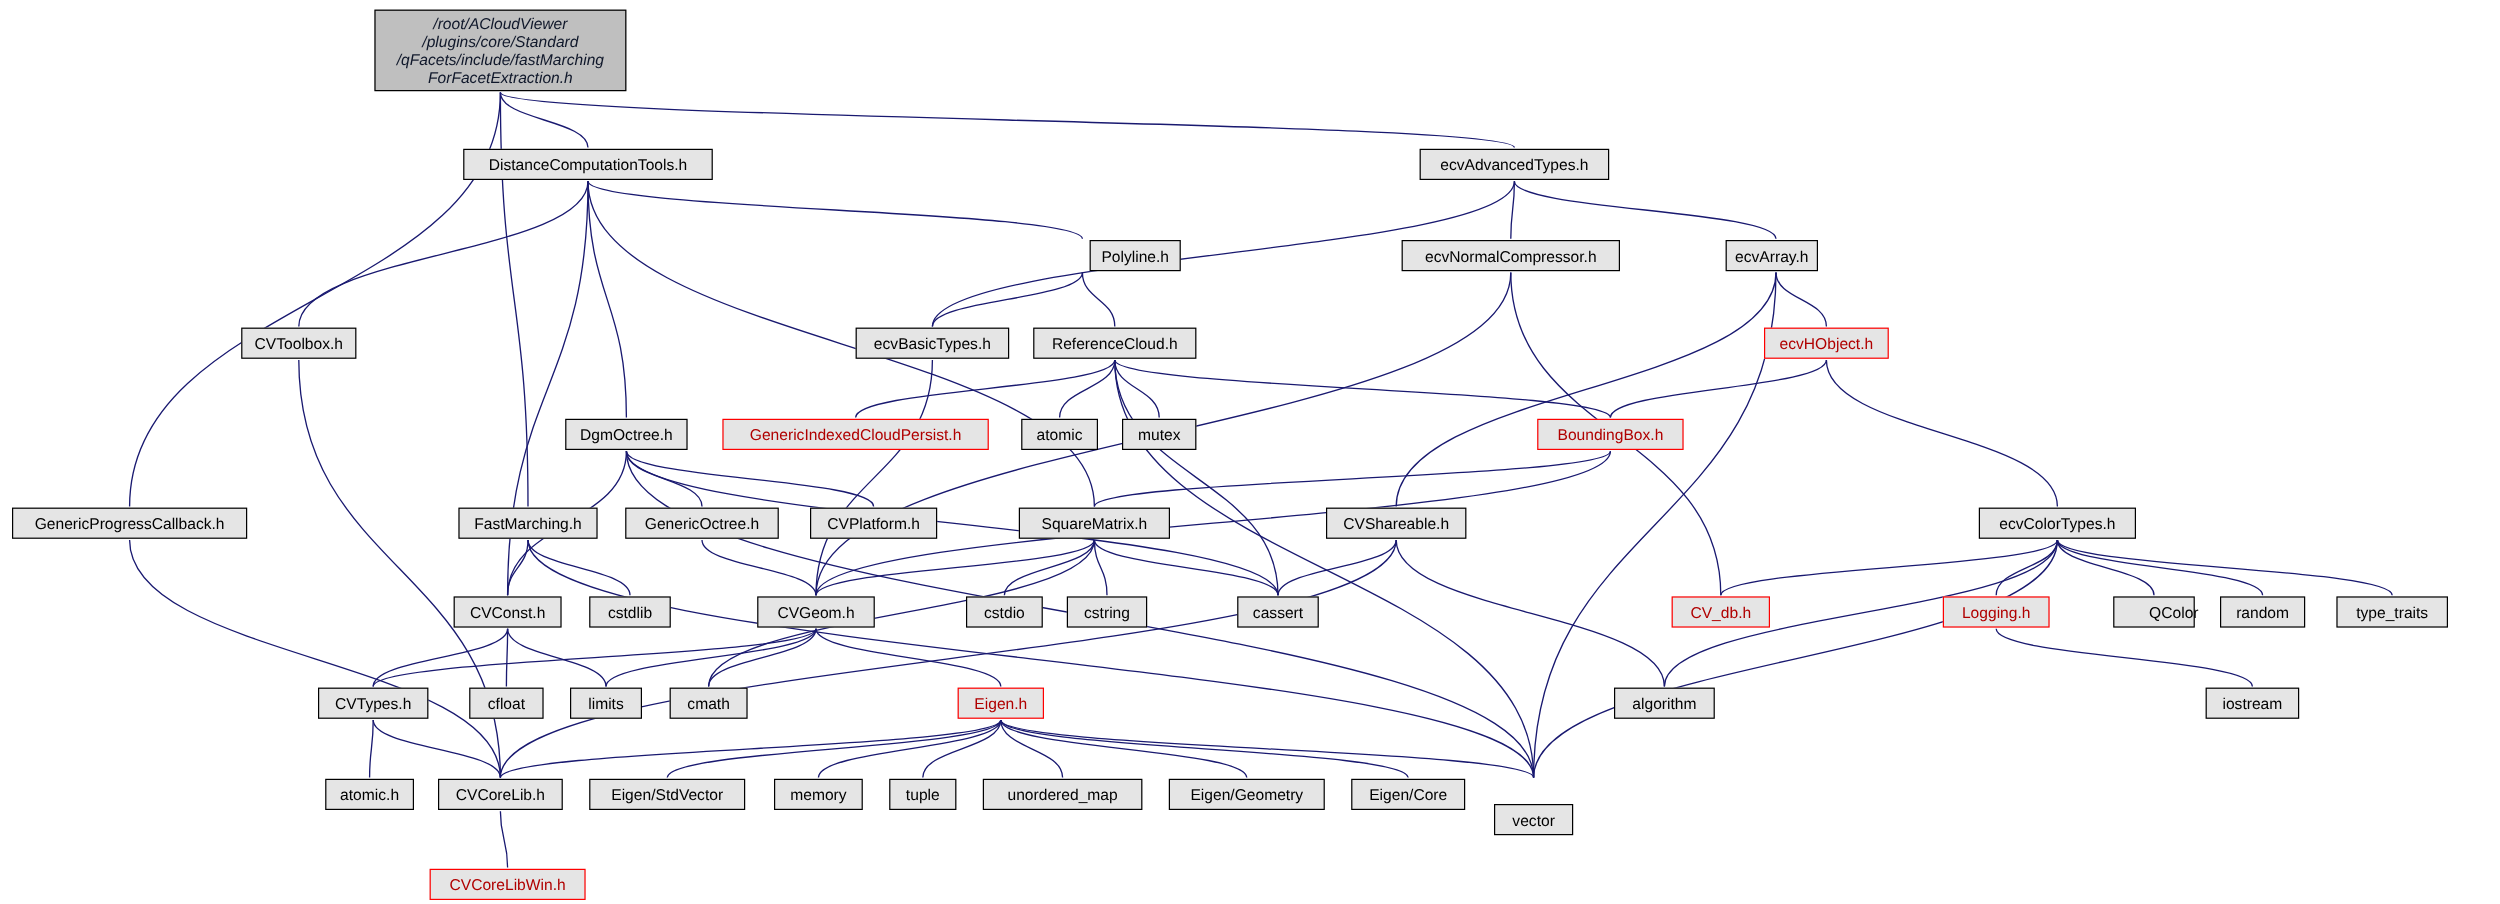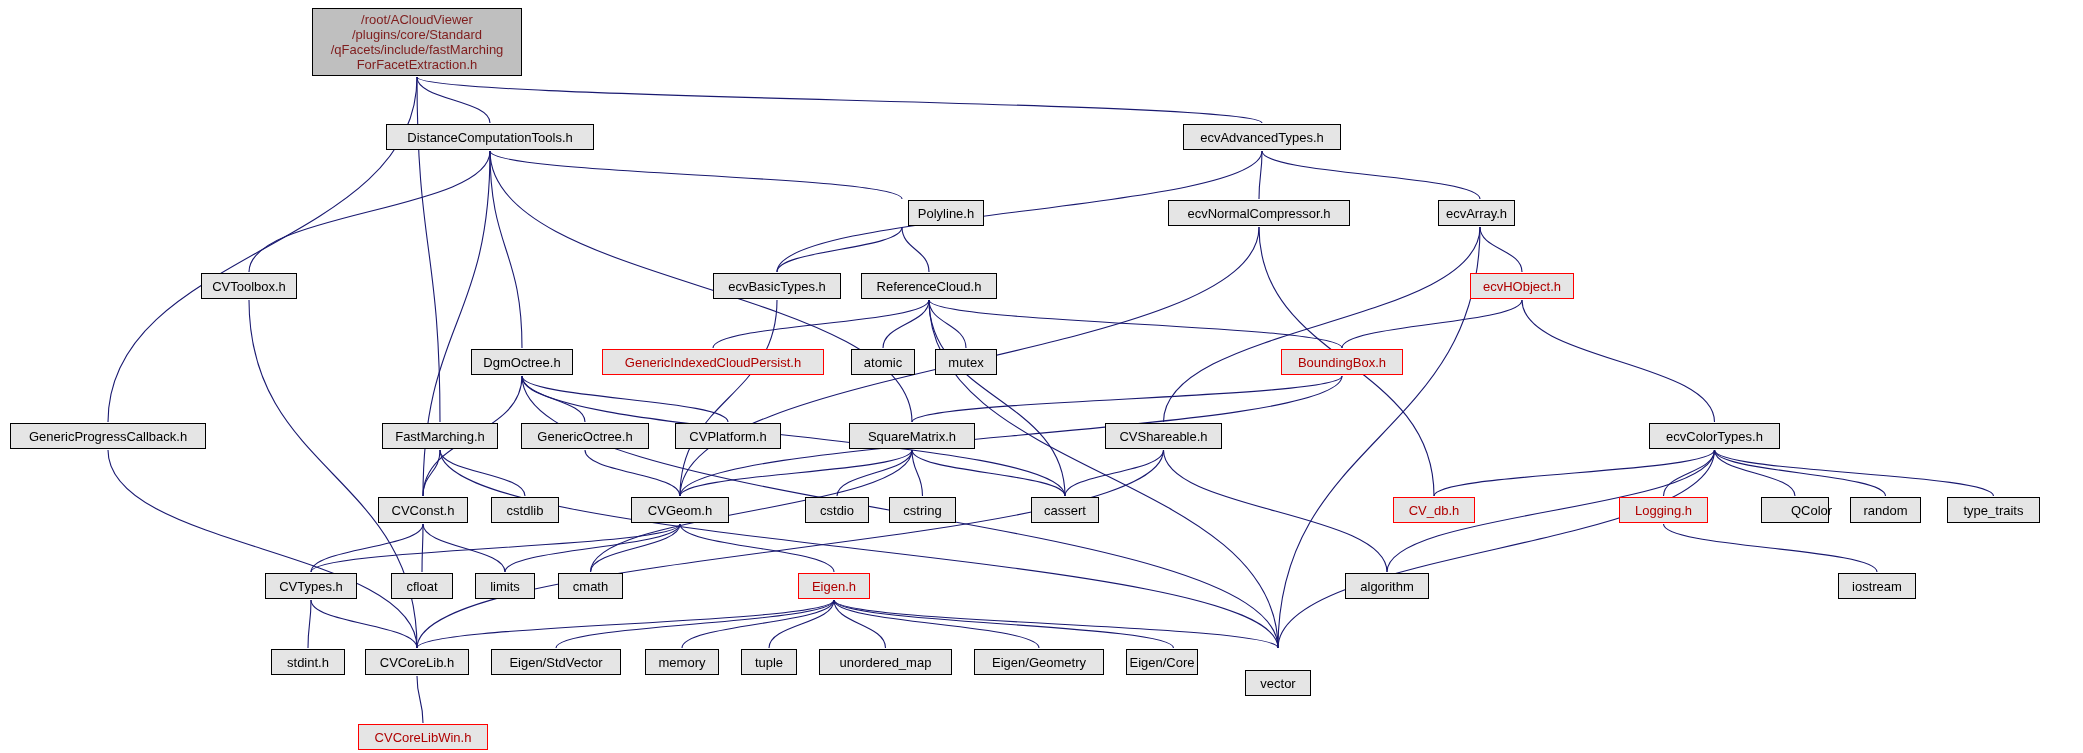--- a/index.html
+++ b/index.html
@@ -44,22 +44,23 @@
     cursor: pointer;
     padding: 0 2px;
   }
   .node.red {
     border-color: #ff0000;
     color: #b00000;
   }
   .node.root {
     background: #bfbfbf;
     border-color: #000000;
-    color: #7f1d1d;
+    color: #0f172a;
     cursor: default;
+    font-style: italic;
   }
 </style>
 </head>
 <body>
 
 <div id="graph-canvas">
   <svg id="edges-svg" xmlns="http://www.w3.org/2000/svg">
     <defs>
       <marker id="arrowhead" viewBox="0 0 10 10" refX="9" refY="5" markerWidth="7" markerHeight="7" orient="auto">
         <path d="M0,0 L10,5 L0,10 z" fill="#191970"></path>
@@ -177,23 +178,23 @@
     <div class="node" style="left: 1761px; top: 497px; width: 68px; height: 26px; padding-left: 35px;">QColor</div>
     <div class="node" style="left: 1850px; top: 497px; width: 71px; height: 26px;">random</div>
     <div class="node" style="left: 1947px; top: 497px; width: 93px; height: 26px;">type_traits</div>
     <div class="node" style="left: 265px; top: 573px; width: 92px; height: 26px;">CVTypes.h</div>
     <div class="node" style="left: 391px; top: 573px; width: 62px; height: 26px;">cfloat</div>
     <div class="node" style="left: 475px; top: 573px; width: 60px; height: 26px;">limits</div>
     <div class="node" style="left: 558px; top: 573px; width: 65px; height: 26px;">cmath</div>
     <div class="node red" style="left: 798px; top: 573px; width: 72px; height: 26px;">Eigen.h</div>
     <div class="node" style="left: 1345px; top: 573px; width: 84px; height: 26px;">algorithm</div>
     <div class="node" style="left: 1838px; top: 573px; width: 78px; height: 26px;">iostream</div>
-    <div class="node" style="left: 271px; top: 649px; width: 74px; height: 26px;">stdint.h</div>
+    <div class="node" style="left: 271px; top: 649px; width: 74px; height: 26px;">atomic.h</div>
     <div class="node" style="left: 365px; top: 649px; width: 104px; height: 26px;">CVCoreLib.h</div>
     <div class="node" style="left: 491px; top: 649px; width: 130px; height: 26px;">Eigen/StdVector</div>
     <div class="node" style="left: 645px; top: 649px; width: 74px; height: 26px;">memory</div>
     <div class="node" style="left: 741px; top: 649px; width: 56px; height: 26px;">tuple</div>
     <div class="node" style="left: 819px; top: 649px; width: 133px; height: 26px;">unordered_map</div>
     <div class="node" style="left: 974px; top: 649px; width: 130px; height: 26px;">Eigen/Geometry</div>
-    <div class="node" style="left: 1126px; top: 649px; width: 72px; height: 26px;">Eigen/Core</div>
+    <div class="node" style="left: 1126px; top: 649px; width: 95px; height: 26px;">Eigen/Core</div>
     <div class="node" style="left: 1245px; top: 649px; width: 66px; height: 26px; margin-top: 21px;">vector</div>
     <div class="node red" style="left: 358px; top: 724px; width: 130px; height: 26px;">CVCoreLibWin.h</div>
   </div>
 
 </body></html>

